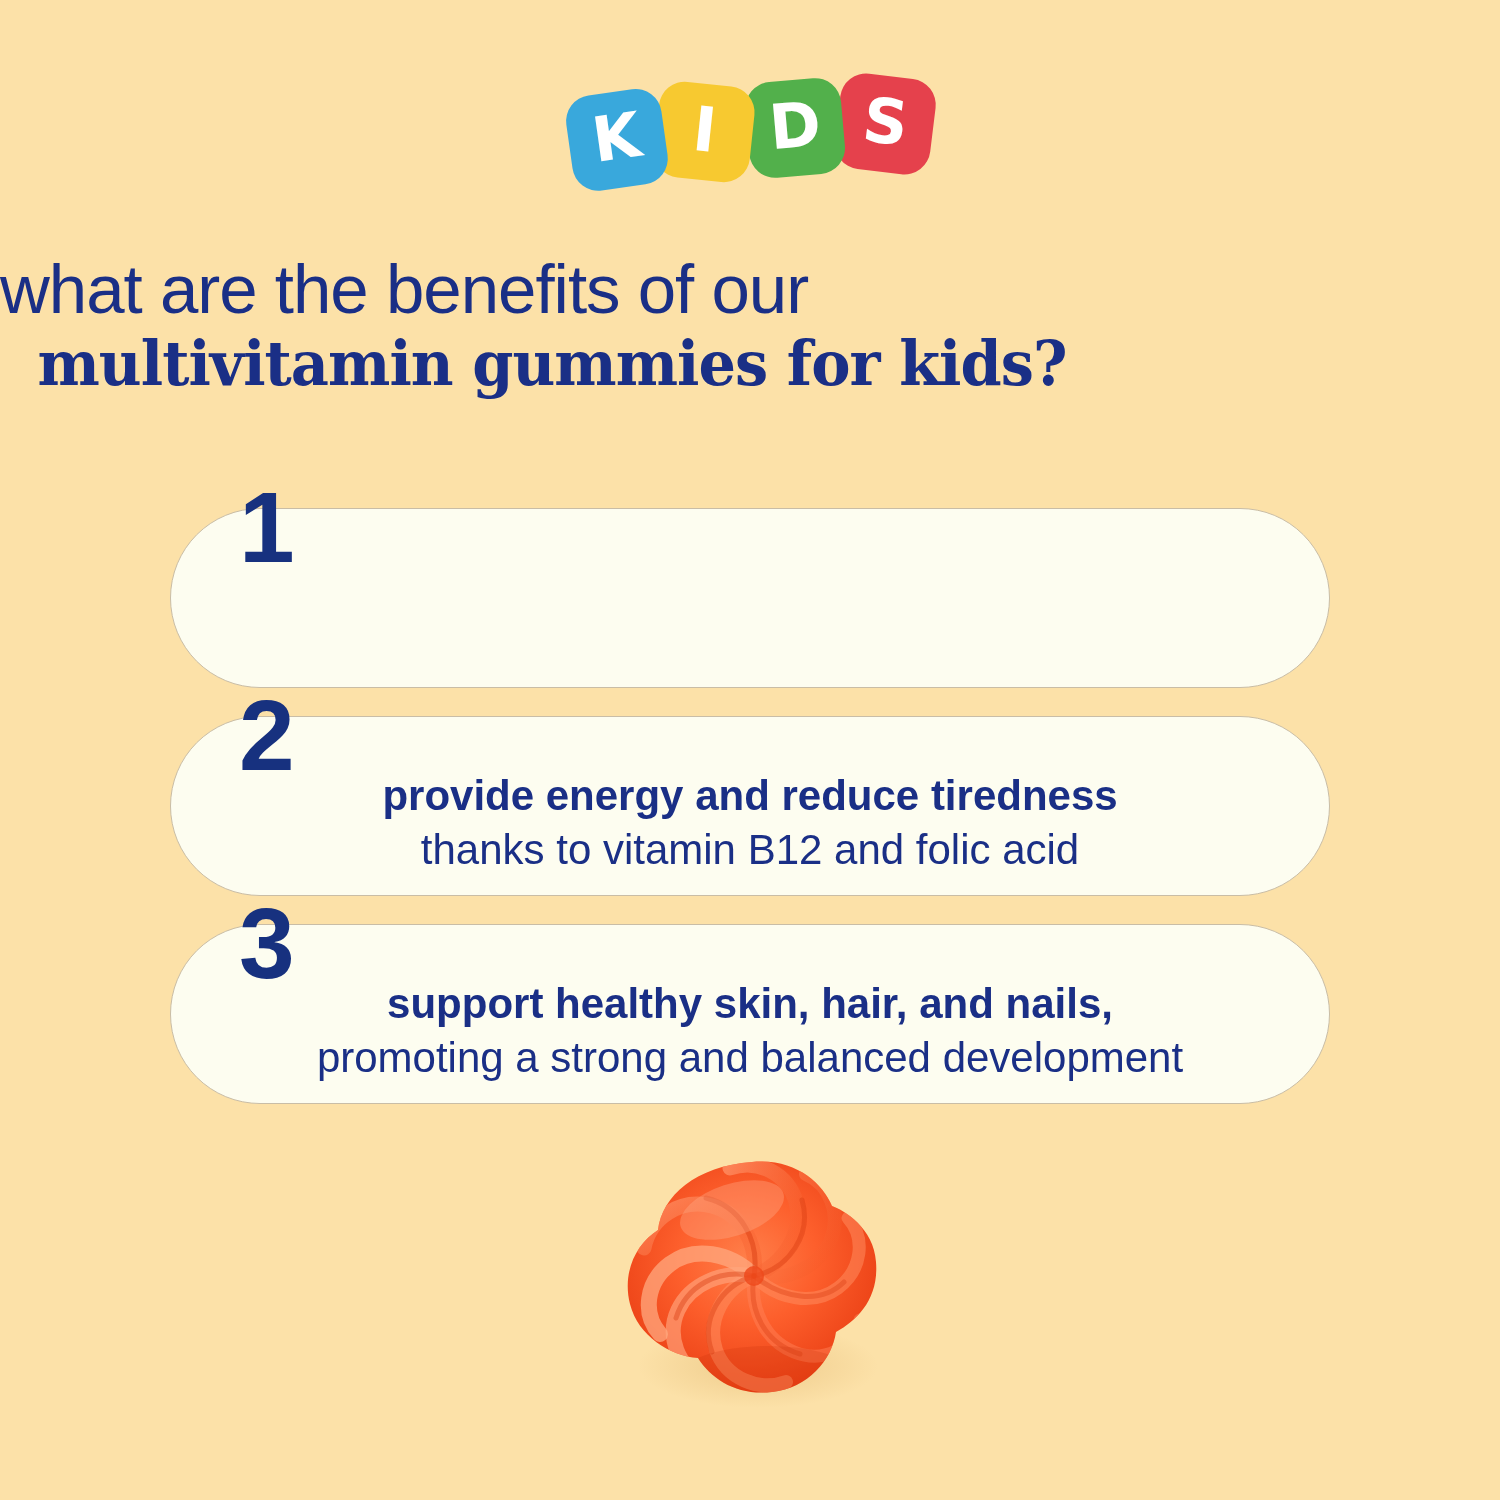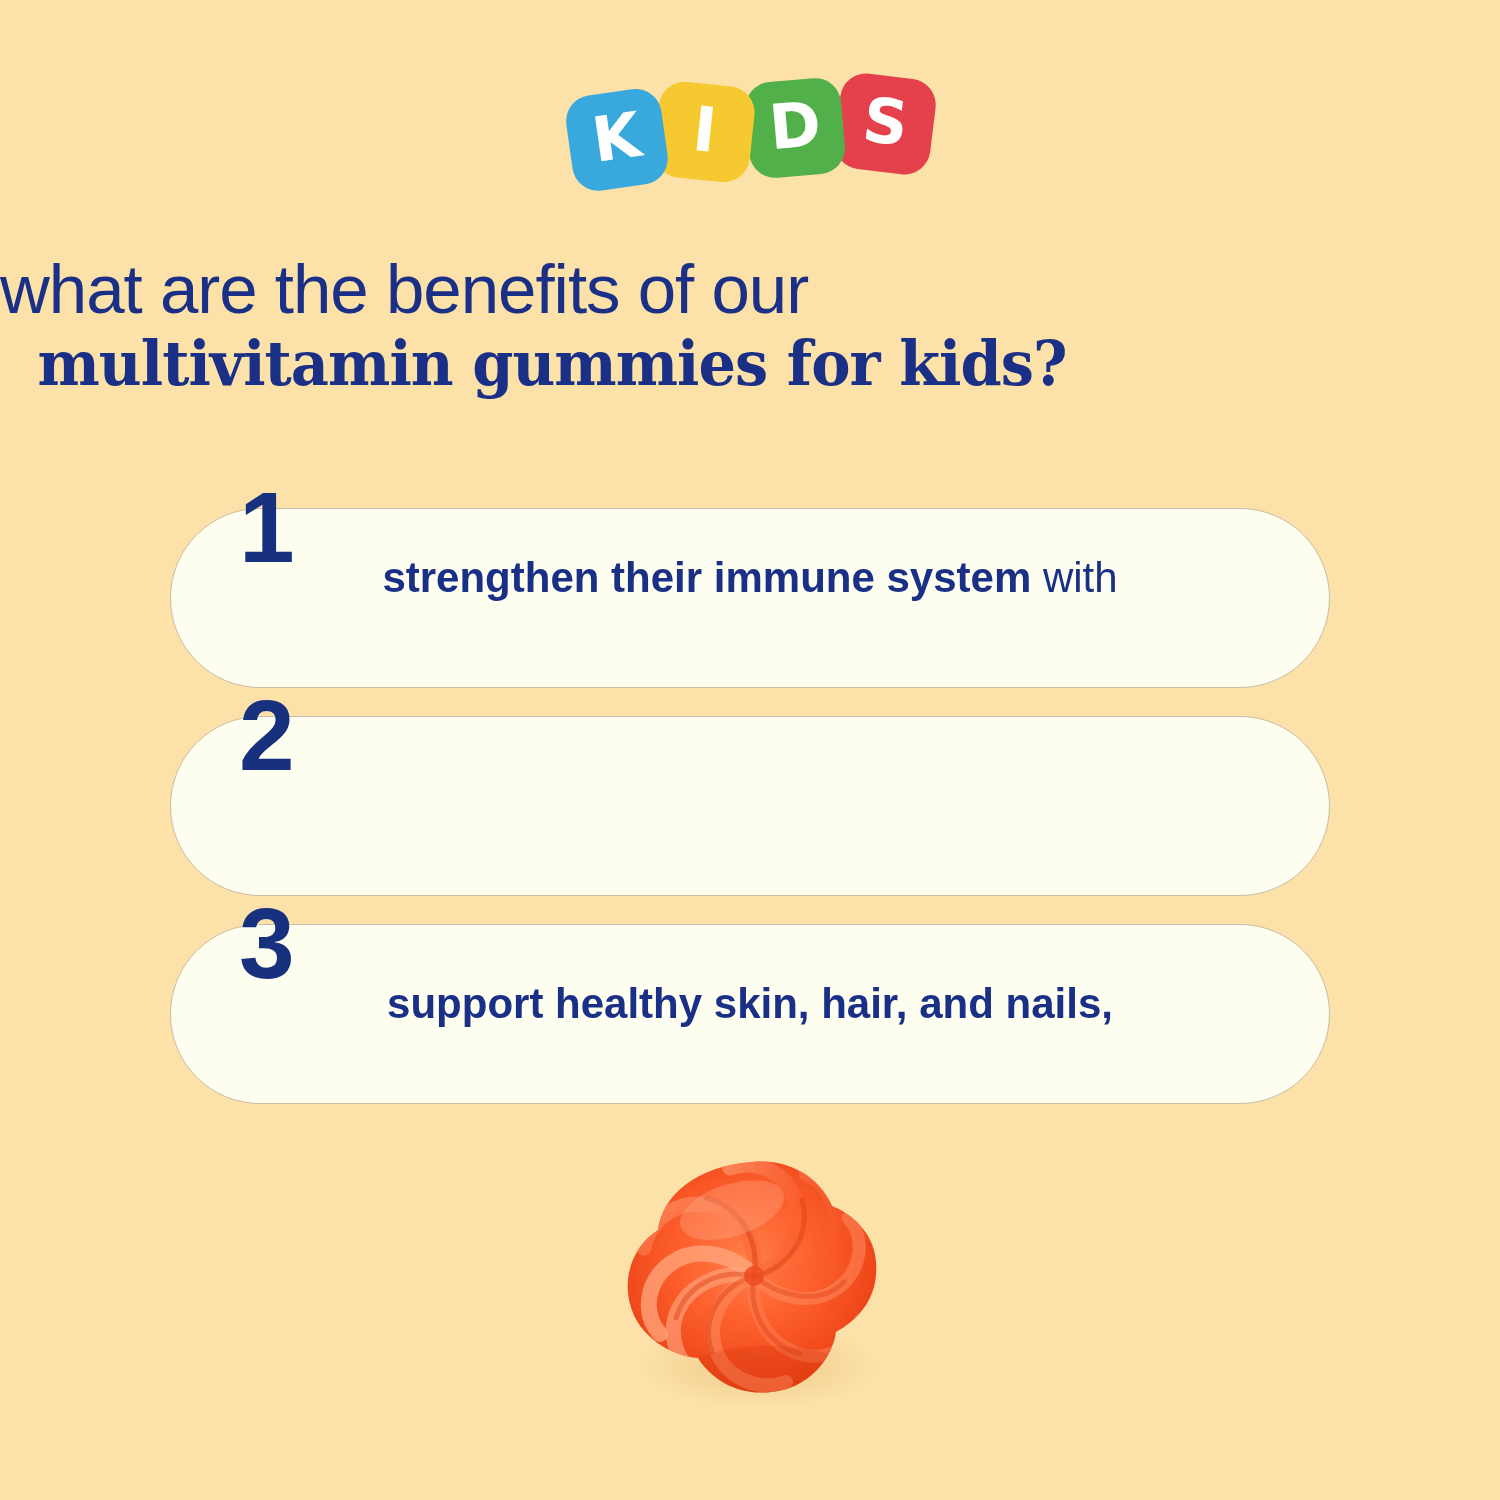--- a/index.html
+++ b/index.html
@@ -139,32 +139,36 @@
 <div id="page-title">
   <span id="title-line-1">what are the benefits of our</span>
   <span id="title-line-2">multivitamin gummies for kids?</span>
 </div>
 
 <div id="benefits-list">
 
   <div class="benefit-card" id="benefit-card-1">
     <div class="benefit-number">1</div>
     <div class="benefit-text">
-      <span class="benefit-line"><span class="em">strengthen their immune system</span><span class="rg"> with</span></span>
     </div>
   </div>
 
   <div class="benefit-card" id="benefit-card-2">
     <div class="benefit-number">2</div>
+    <div class="benefit-text">
+      <span class="benefit-line"><span class="em">provide energy and reduce tiredness</span><span class="rg"></span></span>
+      <span class="benefit-line rg">thanks to vitamin B12 and folic acid</span>
+    </div>
   </div>
 
   <div class="benefit-card" id="benefit-card-3">
     <div class="benefit-number">3</div>
     <div class="benefit-text">
       <span class="benefit-line"><span class="em">support healthy skin, hair, and nails,</span><span class="rg"></span></span>
+      <span class="benefit-line rg">promoting a strong and balanced development</span>
     </div>
   </div>
 
 </div>
 
 <svg id="gummy-image" viewBox="0 0 288 262">
   <defs>
     <radialGradient id="gBody" cx="48%" cy="42%" r="62%">
       <stop offset="0%" stop-color="#ff7f4a"></stop>
       <stop offset="45%" stop-color="#fd5f2c"></stop>

